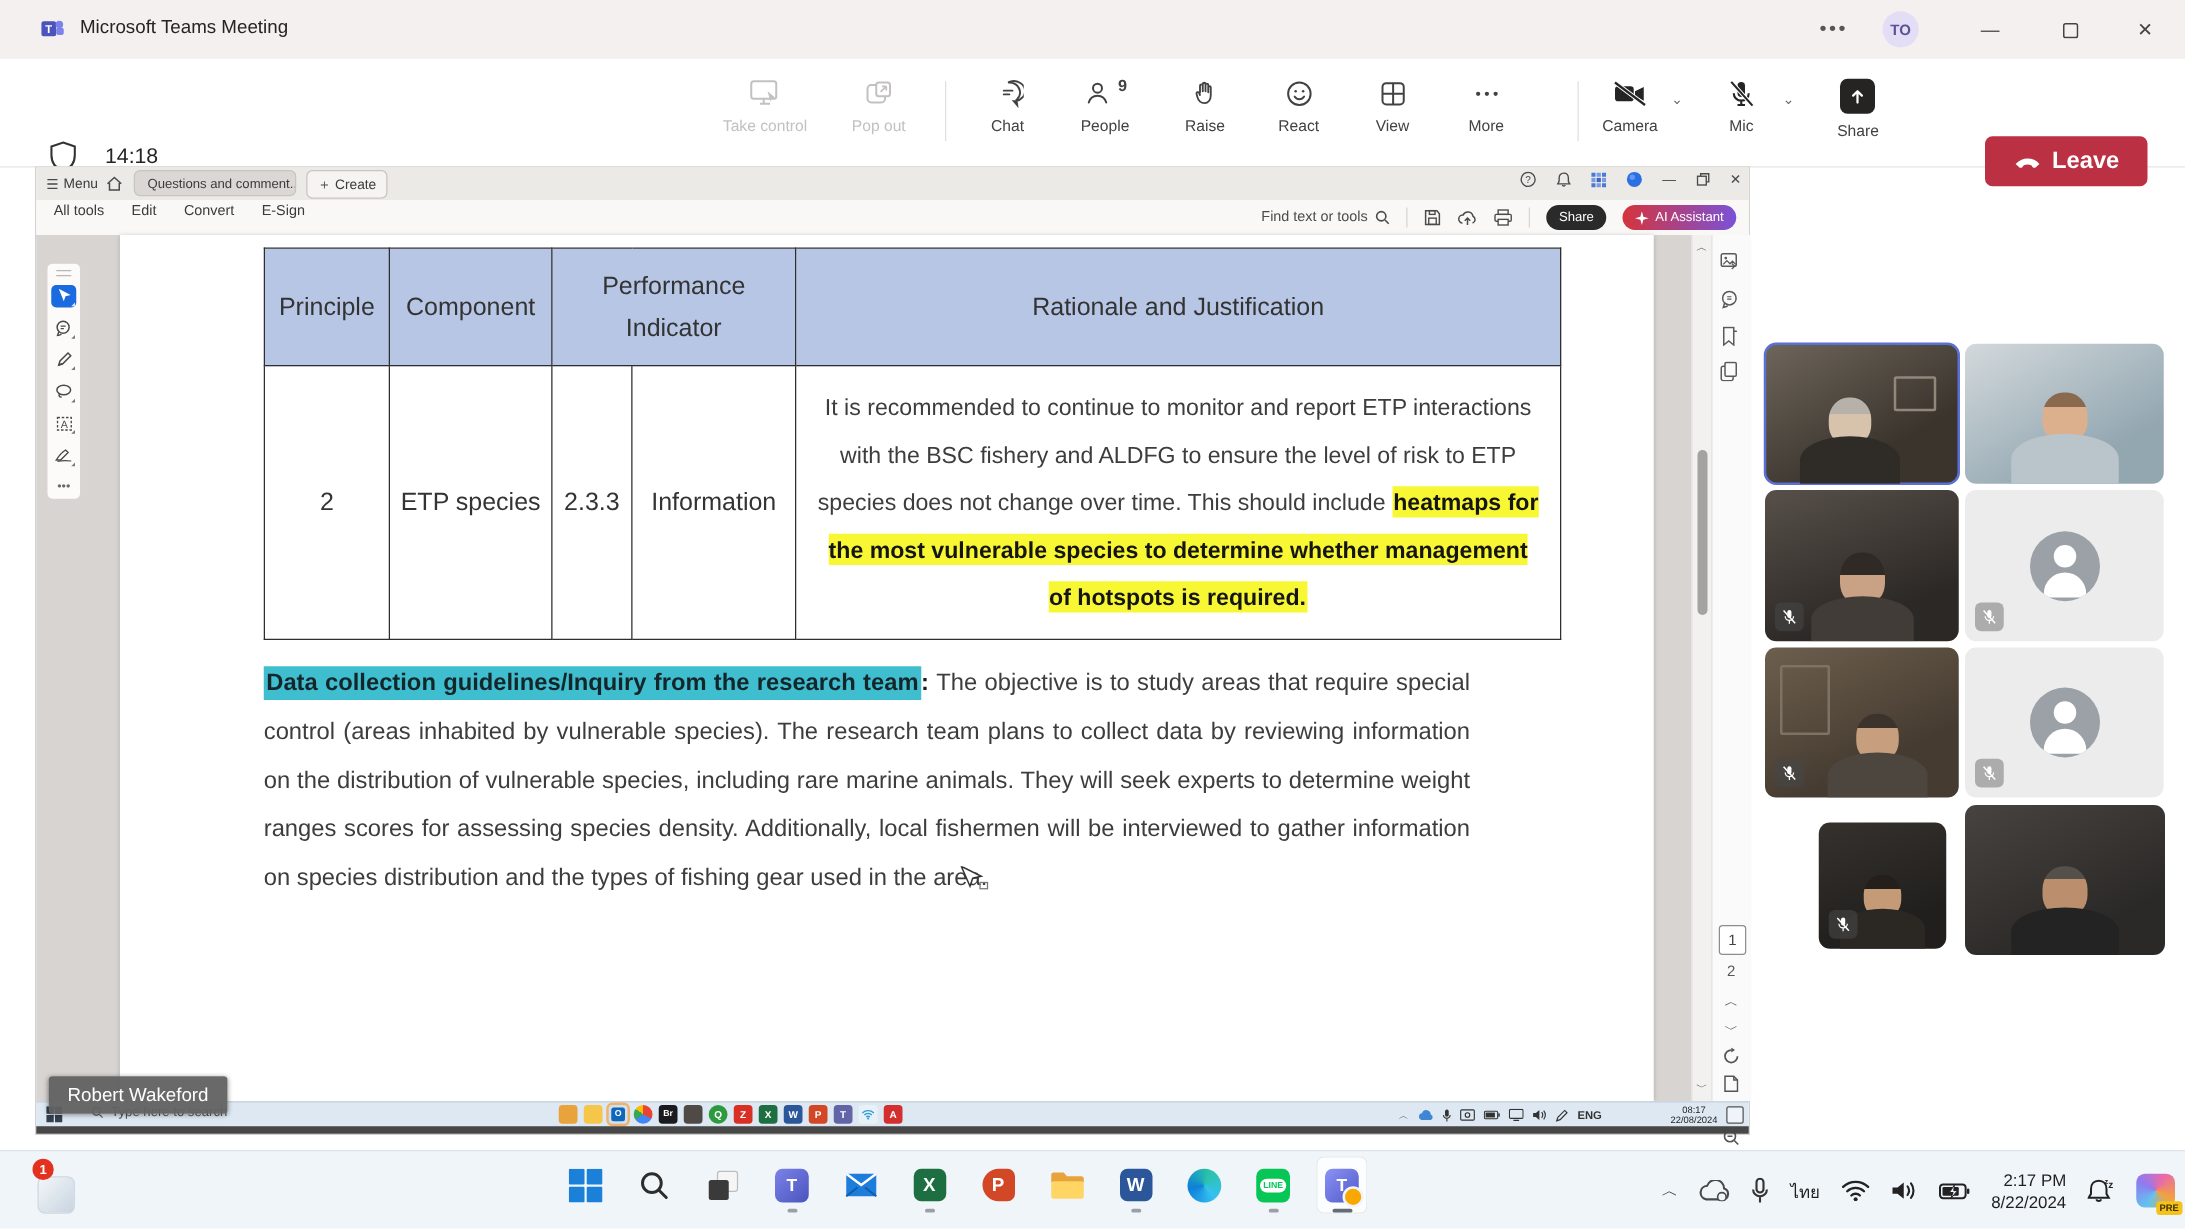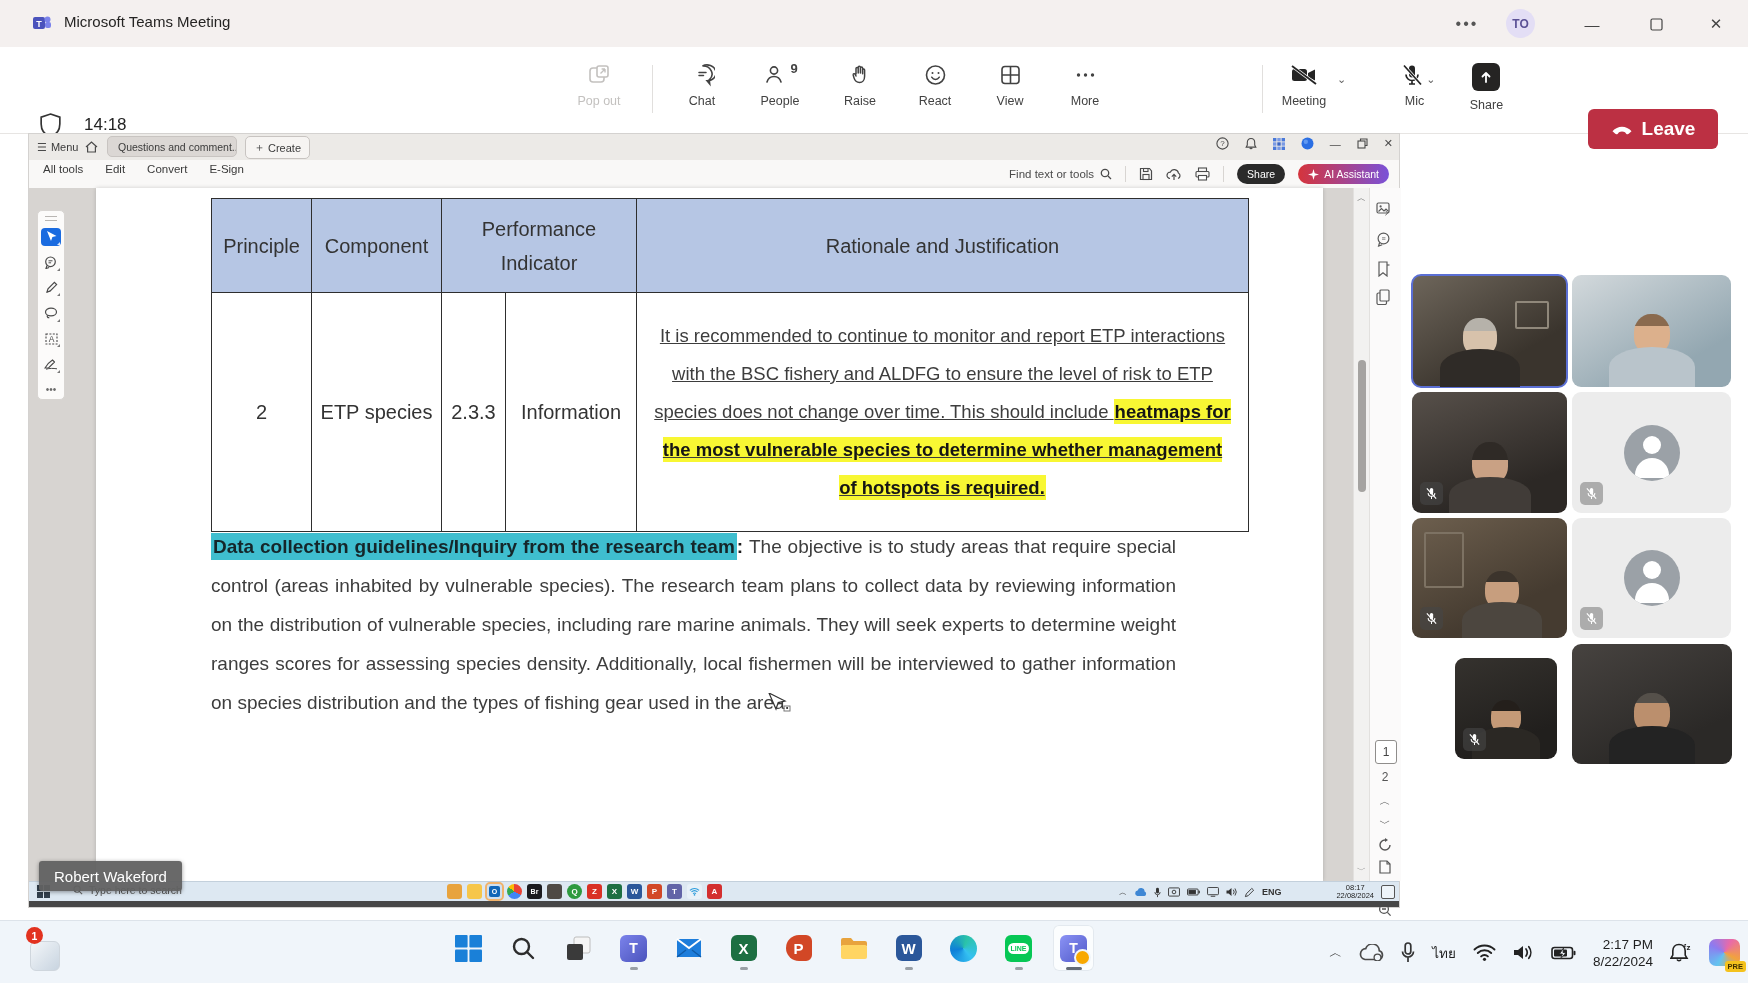--- a/index.html
+++ b/index.html
@@ -62,21 +62,21 @@
   .rtool.active{background:#1a6be0;color:#fff;}
   .rtool .sub{position:absolute;right:1px;bottom:1px;width:0;height:0;border-left:3px solid transparent;border-bottom:3px solid #7a7a7a;}
   .rtool.active .sub{border-bottom-color:#dce7fa;}
 
   
   #doc-table{position:absolute;left:115px;top:10px;border-collapse:collapse;table-layout:fixed;
              font-size:20px;color:#333;}
   #doc-table th,#doc-table td{border:1.6px solid #2e2e2e;font-weight:normal;}
   #doc-table th{background:#b6c6e4;text-align:center;line-height:34px;padding:16px 8px;}
   #doc-table td{text-align:center;vertical-align:middle;}
-  #rationale-cell{text-align:justify;vertical-align:top;padding:24px 16px;font-size:18.5px;line-height:38px;color:#3d3d3d;text-decoration:underline;}
+  #rationale-cell{text-align:justify;vertical-align:top;padding:14px 16px;font-size:18.5px;line-height:38px;color:#3d3d3d;}
   .hl-y{background:#f8f733;font-weight:bold;color:#151515;padding:2px 1px;}
   
   #doc-para{position:absolute;left:115px;top:320px;width:965px;font-size:19px;line-height:39px;color:#3d3d3d;text-align:justify;}
   .hl-c{background:#3fbecf;font-weight:bold;color:#15262a;padding:3px 2px;}
   .lead-b{font-weight:bold;color:#1d1d1d;}
   
   #doc-cursor{position:absolute;left:672px;top:505px;}
 
   
   #vscroll{position:absolute;left:1324px;top:54px;width:16px;height:693px;background:#f2f1f0;border-left:1px solid #e2e0de;}
@@ -166,20 +166,28 @@
 
   <div id="meetbar">
     <span id="shield">
       <svg width="25" height="27" viewBox="0 0 24 26">
           <path d="M12 2l9 3v6.5c0 6.5-4 10.6-9 12.5-5-1.9-9-6-9-12.5V5z" fill="none" stroke="#333" stroke-width="1.6"></path>
         </svg>
     </span>
     <span id="timer">14:18</span>
 
     <div class="mb-group" style="left:560px;">
+      <div class="mbtn disabled" style="width:104px;">
+        <svg width="26" height="24" viewBox="0 0 26 24">
+            <rect x="2" y="2" width="20" height="14" rx="2" fill="none" stroke="#c3c1bf" stroke-width="1.6"></rect>
+            <path d="M9 20h8M12 16v4" stroke="#c3c1bf" stroke-width="1.6"></path>
+            <path d="M15 10l6 5-2.6.6-1 2.6z" fill="#c3c1bf"></path>
+          </svg>
+        <span class="mb-lbl">Take control</span>
+      </div>
       <div class="mbtn disabled" style="width:78px;">
         <svg width="24" height="24" viewBox="0 0 24 24">
             <rect x="3" y="5" width="14" height="14" rx="3" fill="none" stroke="#c3c1bf" stroke-width="1.6"></rect>
             <rect x="10" y="3" width="11" height="11" rx="2" fill="#fff" stroke="#c3c1bf" stroke-width="1.6"></rect>
             <path d="M13.5 10.5L18 6M18 6h-3.4M18 6v3.4" stroke="#c3c1bf" stroke-width="1.4" fill="none"></path>
           </svg>
         <span class="mb-lbl">Pop out</span>
       </div>
       <div class="mb-div"></div>
       <div class="mbtn" style="width:70px;">
@@ -233,24 +241,24 @@
 
     <div class="mb-group" style="left:1262px;">
       <div class="mb-div" style="margin:10px 10px 0 0;"></div>
       <div class="mbtn" style="width:62px;">
         <svg width="30" height="24" viewBox="0 0 30 24">
             <rect x="3" y="6" width="15" height="12" rx="2.5" fill="#242424"></rect>
             <path d="M19 10l7-3.5v11L19 14z" fill="#242424"></path>
             <path d="M3 3l24 18" stroke="#fff" stroke-width="3.4"></path>
             <path d="M3 3l24 18" stroke="#242424" stroke-width="1.8"></path>
           </svg>
-        <span class="mb-lbl">Meeting</span>
+        <span class="mb-lbl">Camera</span>
       </div>
       <span class="chev">⌄</span>
-      <div class="mbtn" style="width:62px;margin-left:14px;align-items:flex-end;">
+      <div class="mbtn" style="width:62px;margin-left:14px;">
         <svg width="24" height="24" viewBox="0 0 24 24">
             <rect x="9" y="2.5" width="6" height="12" rx="3" fill="#242424"></rect>
             <path d="M6 11.5a6 6 0 0 0 12 0M12 17.5v3.5M9 21h6" fill="none" stroke="#242424" stroke-width="1.7"></path>
             <path d="M4 2.5l17 19" stroke="#fff" stroke-width="3.2"></path>
             <path d="M4 2.5l17 19" stroke="#242424" stroke-width="1.7"></path>
           </svg>
         <span class="mb-lbl">Mic</span>
       </div>
       <span class="chev">⌄</span>
       <div class="mbtn" style="width:66px;margin-left:16px;">

